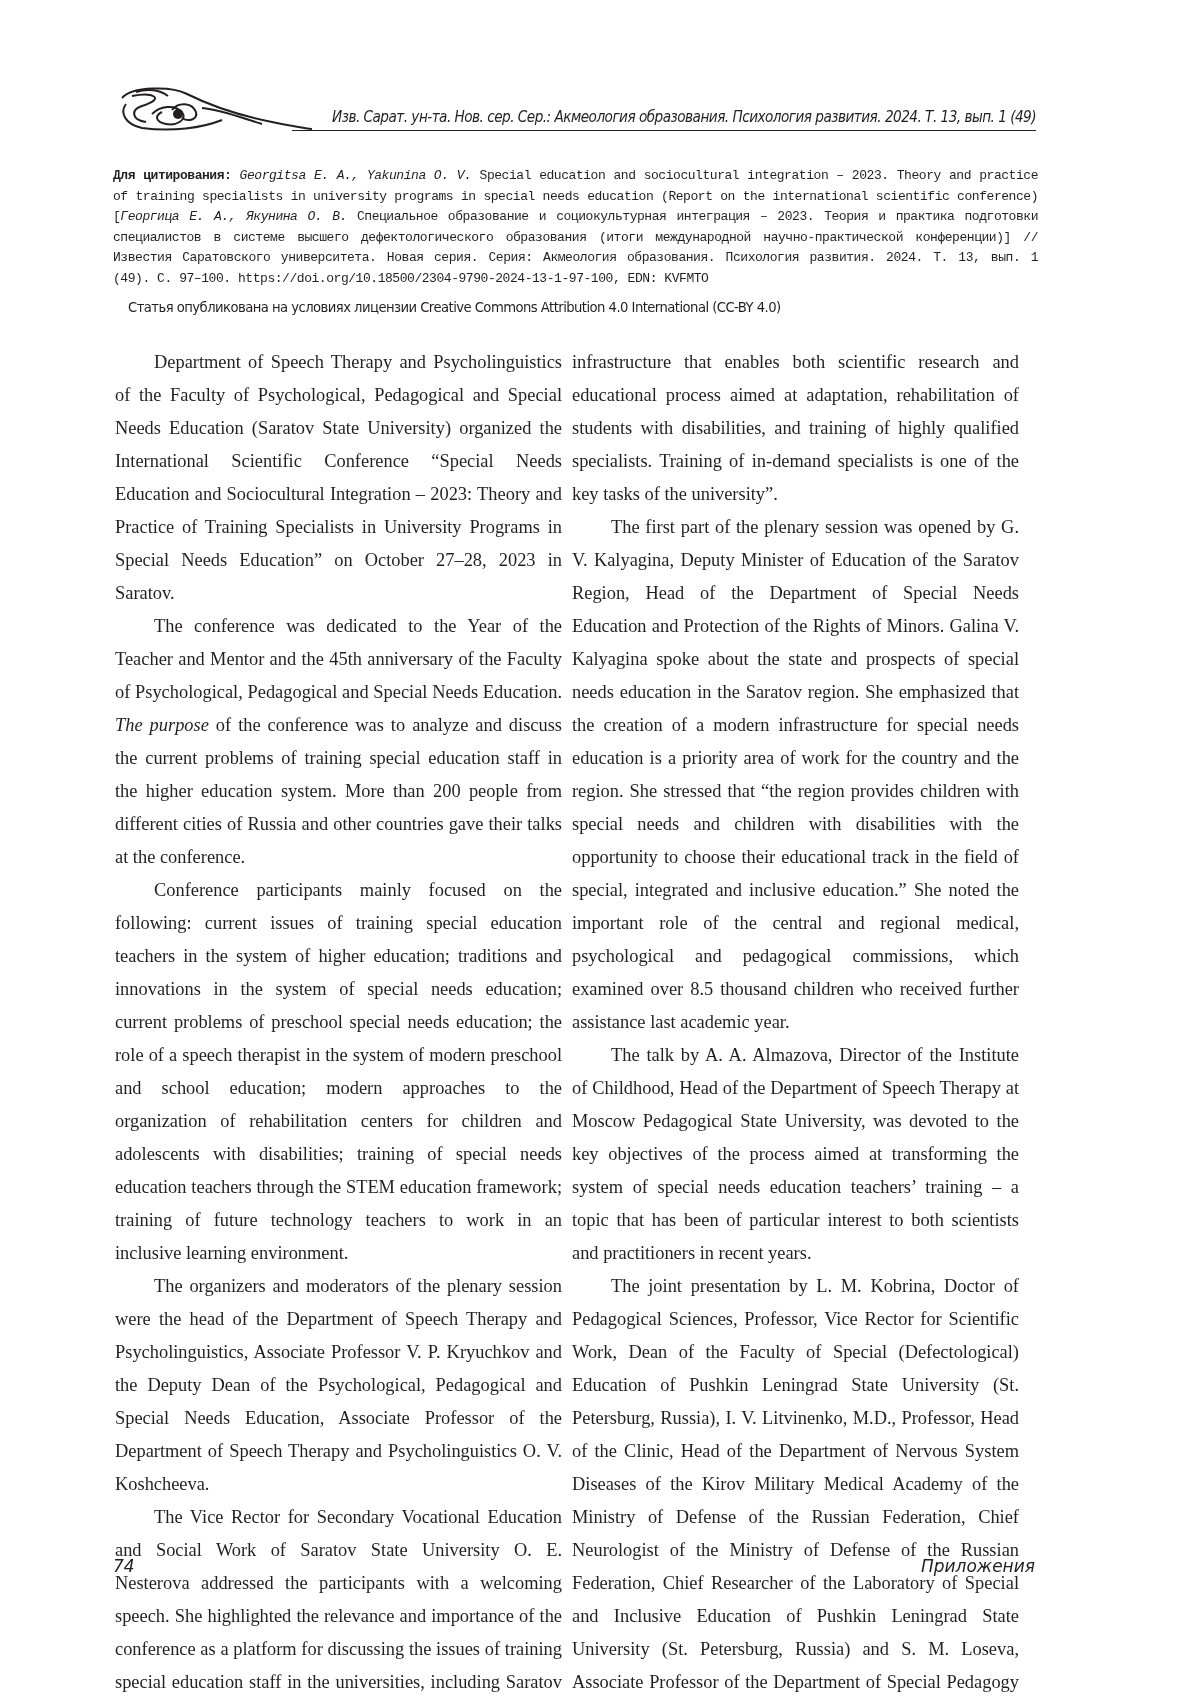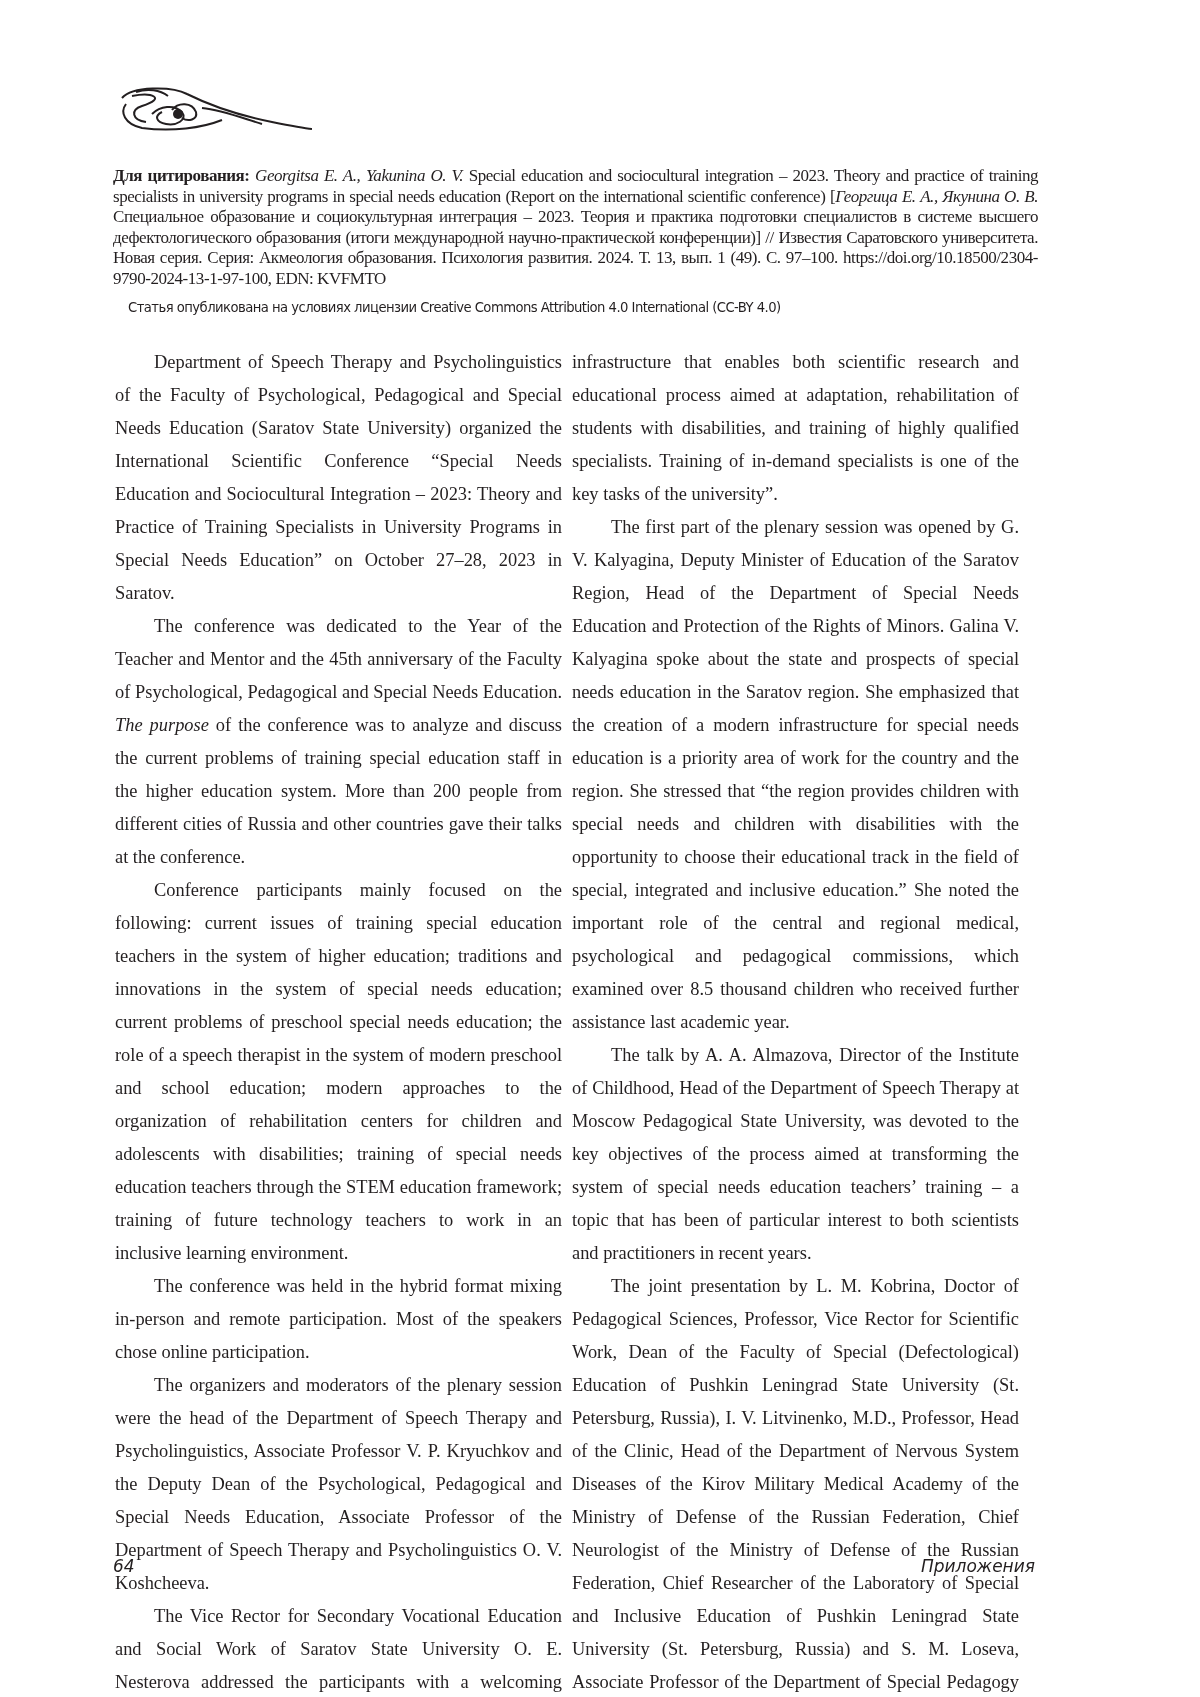--- a/index.html
+++ b/index.html
@@ -1,21 +1,21 @@
 <!DOCTYPE html>
 <html><head>
 <meta charset="utf-8">
 <style>
   html, body { margin: 0; padding: 0; background: #ffffff; }
   body { width: 1200px; height: 1697px; position: relative; overflow: hidden; color: #231f20; }
   .running-head { position: absolute; left: 112px; top: 80px; width: 924px; height: 52px; }
   .logo { position: absolute; left: 0; top: 4px; width: 200px; height: 48px; }
   .journal-line { position: absolute; left: 180px; top: 28px; right: 0; border-bottom: 1.5px solid #231f20; height: 22px; }
   .journal-title { position: absolute; right: 0; top: 0; font-family: "DejaVu Sans", sans-serif; font-style: italic; font-size: 15.5px; letter-spacing: -0.6px; white-space: nowrap; transform: scaleX(0.88); transform-origin: right top; }
-  .citation { position: absolute; left: 113px; top: 166px; width: 925px; font-family: Liberation Serif, serif; font-size: 17px; line-height: 20.5px; text-align: justify; letter-spacing: -0.45px; }
+  .citation { position: absolute; left: 113px; top: 166px; width: 925px; font-family: Liberation Mono, monospace; font-size: 13px; line-height: 20.5px; text-align: justify; letter-spacing: -0.45px; }
   .citation b { font-weight: bold; }
   .citation i { font-style: italic; }
   .license { position: absolute; left: 128px; top: 300px; width: 925px; font-family: "DejaVu Sans", sans-serif; font-size: 13.2px; letter-spacing: -0.55px; white-space: nowrap; }
   .column { position: absolute; top: 346px; width: 447px; font-family: "Liberation Serif", serif; font-size: 18.4px; line-height: 33px; text-align: justify; hyphens: manual; }
   .col-left { left: 115px; }
   .col-right { left: 572px; }
   .column p { margin: 0; text-indent: 39px; }
   .column p.cont { text-indent: 0; }
   .column em { }
   .footer-page { position: absolute; left: 113px; top: 1556px; font-family: "DejaVu Sans", sans-serif; font-style: italic; font-size: 17px; }
@@ -30,38 +30,40 @@
       <path d="M10 14 C20 2, 60 2, 75 10 C95 20, 120 30, 160 38 C175 41, 190 44, 200 45"></path>
       <path d="M14 20 C8 28, 12 40, 30 44 C60 48, 90 44, 110 36"></path>
       <path d="M20 12 C40 8, 55 14, 30 22 C18 26, 20 36, 34 38"></path>
       <path d="M40 30 C48 22, 62 20, 70 28 C76 36, 64 42, 54 40 C44 38, 42 32, 50 28"></path>
       <path d="M60 26 C66 18, 80 18, 84 28 C86 36, 76 38, 70 34"></path>
       <path d="M24 8 C36 4, 48 6, 56 12"></path>
       <path d="M90 24 C110 26, 130 34, 150 40"></path>
     </g>
     <circle cx="66" cy="30" r="5" fill="#231f20"></circle>
   </svg>
+  <div class="journal-line">
+    <span class="journal-title">Изв. Сарат. ун-та. Нов. сер. Сер.: Акмеология образования. Психология развития. 2024. Т. 13, вып. 1 (49)</span>
+  </div>
 </div>
 
 <div class="citation">
   <b>Для цитирования:</b>
   <i>Georgitsa E. A., Yakunina O. V.</i><span> Special education and sociocultural integration – 2023. Theory and practice of training specialists in university programs in special needs education (Report on the international scientific conference) [</span><i>Георгица Е. А., Якунина О. В.</i><span> Специальное образование и социокультурная интеграция – 2023. Теория и практика подготовки специалистов в системе высшего дефектологического образования (итоги международной научно-практической конференции)] // Известия Саратовского университета. Новая серия. Серия: Акмеология образования. Психология развития. 2024. Т. 13, вып. 1 (49). С. 97–100. https://doi.org/10.18500/2304-9790-2024-13-1-97-100, EDN: KVFMTO</span>
 </div>
 <div class="license">Статья опубликована на условиях лицензии Creative Commons Attribution 4.0 International (CC-BY 4.0)</div>
 
 <div class="column col-left">
   <p>Department of Speech Therapy and Psycholin­guistics of the Faculty of Psychological, Pedagogical and Special Needs Education (Saratov State Univer­sity) organized the International Scientific Confer­ence “Special Needs Education and Sociocultural Integration – 2023: Theory and Practice of Training Specialists in University Programs in Special Needs Education” on October 27–28, 2023 in Saratov.</p>
   <p><span>The conference was dedicated to the Year of the Teacher and Mentor and the 45th anniversary of the Faculty of Psychological, Pedagogical and Special Needs Education. </span><em>The purpose</em><span> of the conference was to analyze and discuss the current problems of training special education staff in the higher education system. More than 200 people from different cities of Russia and other countries gave their talks at the conference.</span></p>
   <p>Conference participants mainly focused on the following: current issues of training special education teachers in the system of higher education; traditions and innovations in the system of special needs edu­cation; current problems of preschool special needs education; the role of a speech therapist in the system of modern preschool and school education; modern approaches to the organization of rehabilitation centers for children and adolescents with disabilities; training of special needs education teachers through the STEM education framework; training of future technology teachers to work in an inclusive learning environment.</p>
-  <p>The conference was held in the hybrid format mixing in-person and remote participation. Most of the speakers chose online participation.</p>
   <p>The organizers and moderators of the plenary session were the head of the Department of Speech Therapy and Psycholinguistics, Associate Professor V. P. Kryuchkov and the Deputy Dean of the Psycho­logical, Pedagogical and Special Needs Education, Associate Professor of the Department of Speech Therapy and Psycholinguistics O. V. Koshcheeva.</p>
   <p>The Vice Rector for Secondary Vocational Edu­cation and Social Work of Saratov State University O. E. Nesterova addressed the participants with a welcoming speech. She highlighted the relevance and importance of the conference as a platform for discussing the issues of training special education staff in the universities, including Saratov State Uni­versity. As Olga E. Nesterova emphasized, at present, Saratov State University has created “a formidable</p>
 </div>
 
 <div class="column col-right">
   <p class="cont">infrastructure that enables both scientific research and educational process aimed at adaptation, reha­bilitation of students with disabilities, and training of highly qualified specialists. Training of in-demand specialists is one of the key tasks of the university”.</p>
   <p>The first part of the plenary session was opened by G. V. Kalyagina, Deputy Minister of Education of the Saratov Region, Head of the Department of Special Needs Education and Protection of the Rights of Minors. Galina V. Kalyagina spoke about the state and prospects of special needs education in the Saratov region. She emphasized that the creation of a modern infrastructure for special needs education is a priority area of work for the country and the region. She stressed that “the region provides children with special needs and children with disabilities with the opportunity to choose their educational track in the field of special, integrated and inclusive education.” She noted the important role of the central and re­gional medical, psychological and pedagogical com­missions, which examined over 8.5 thousand children who received further assistance last academic year.</p>
   <p>The talk by A. A. Almazova, Director of the Insti­tute of Childhood, Head of the Department of Speech Therapy at Moscow Pedagogical State University, was devoted to the key objectives of the process aimed at transforming the system of special needs education teachers’ training – a topic that has been of particular interest to both scientists and practitioners in recent years.</p>
   <p>The joint presentation by L. M. Kobrina, Doctor of Pedagogical Sciences, Professor, Vice Rector for Scientific Work, Dean of the Faculty of Special (De­fectological) Education of Pushkin Leningrad State University (St. Petersburg, Russia), I. V. Litvinenko, M.D., Professor, Head of the Clinic, Head of the De­partment of Nervous System Diseases of the Kirov Military Medical Academy of the Ministry of Defense of the Russian Federation, Chief Neurologist of the Ministry of Defense of the Russian Federation, Chief Researcher of the Laboratory of Special and Inclusive Education of Pushkin Leningrad State University (St. Petersburg, Russia) and S. M. Loseva, Associate Professor of the Department of Special Pedagogy and Correctional Psychology at Pushkin Leningrad State University (St. Petersburg, Russia) analyzed the cur­rent situation of training speech therapists for medical organizations. The presenters talked about the readi­ness of university graduates for rehabilitation work to overcome speech and other disorders in adults with severe traumatic brain injury. In addition, the speakers</p>
 </div>
 
-<div class="footer-page">64</div>
+<div class="footer-page">74</div>
 <div class="footer-section">Приложения</div>
 
 </body></html>

